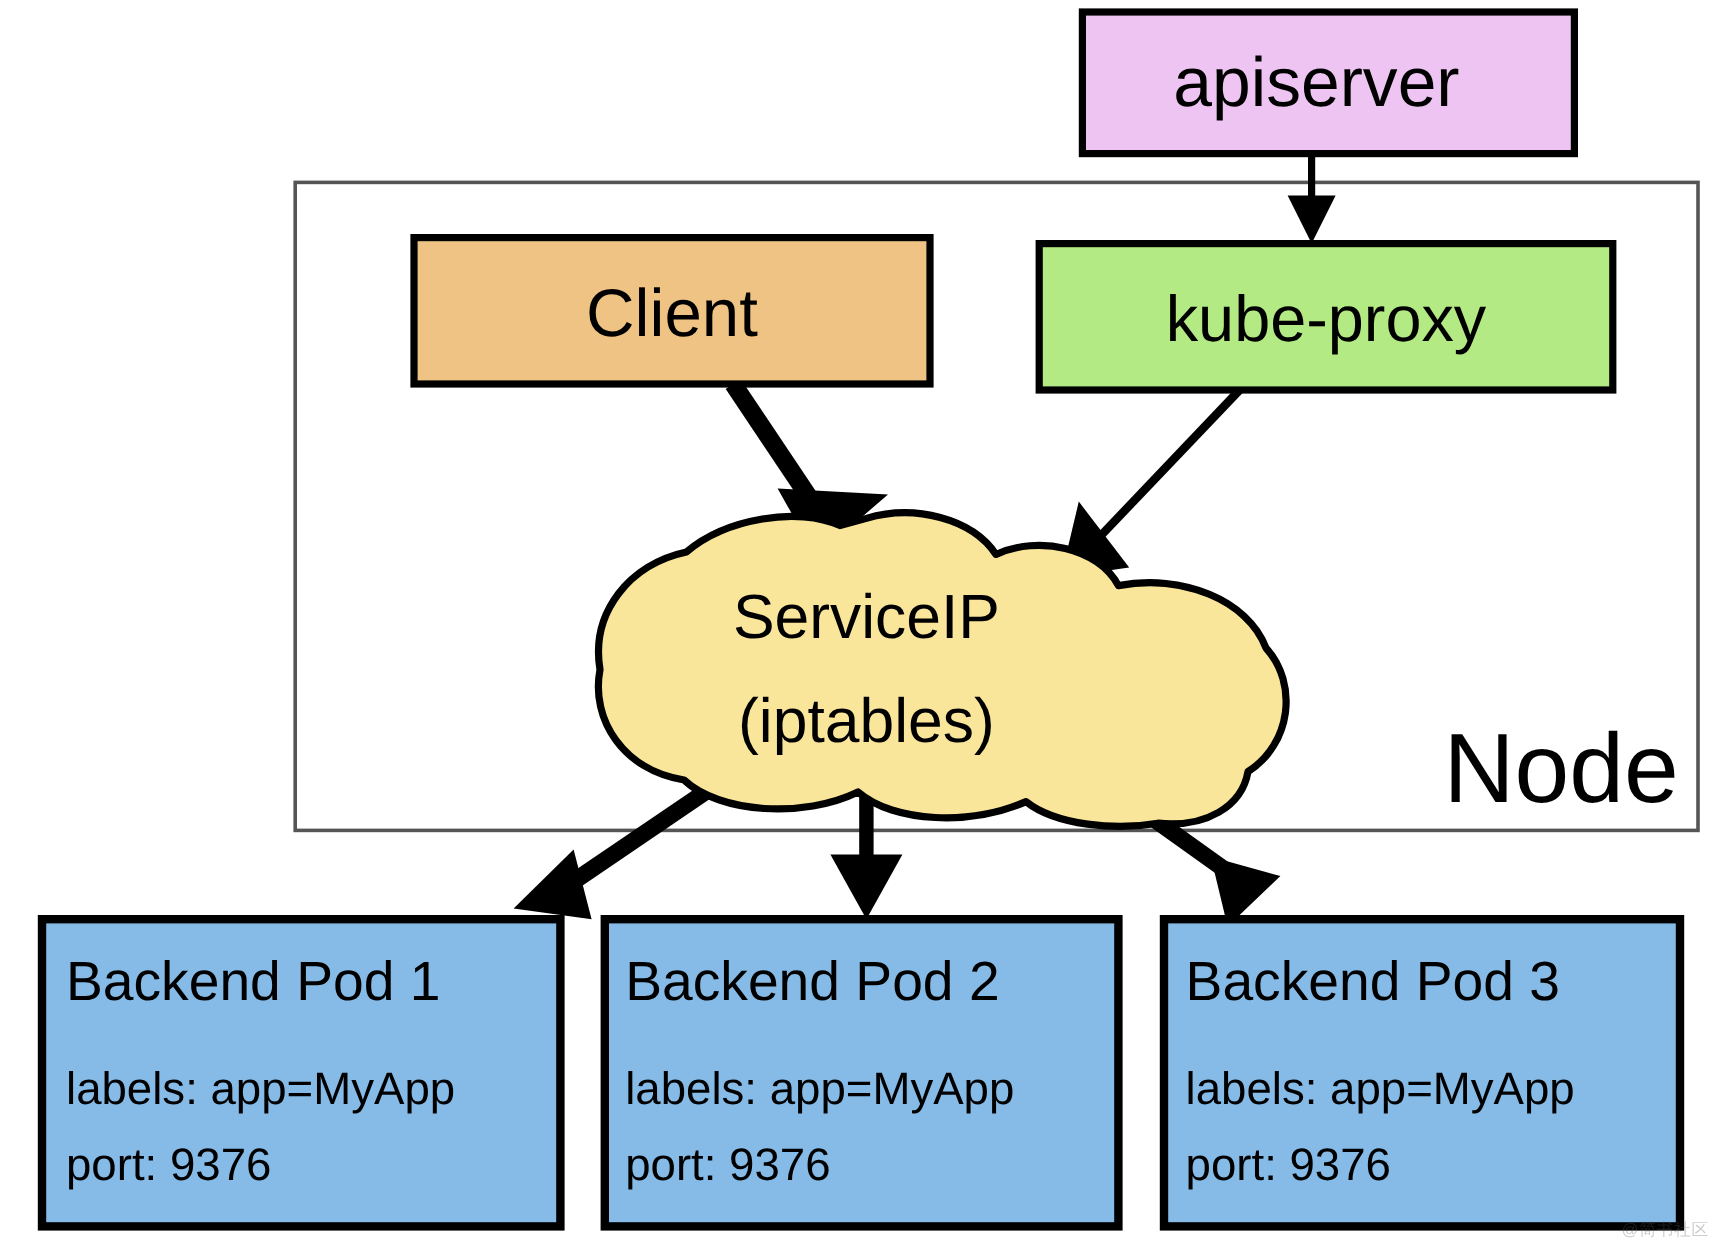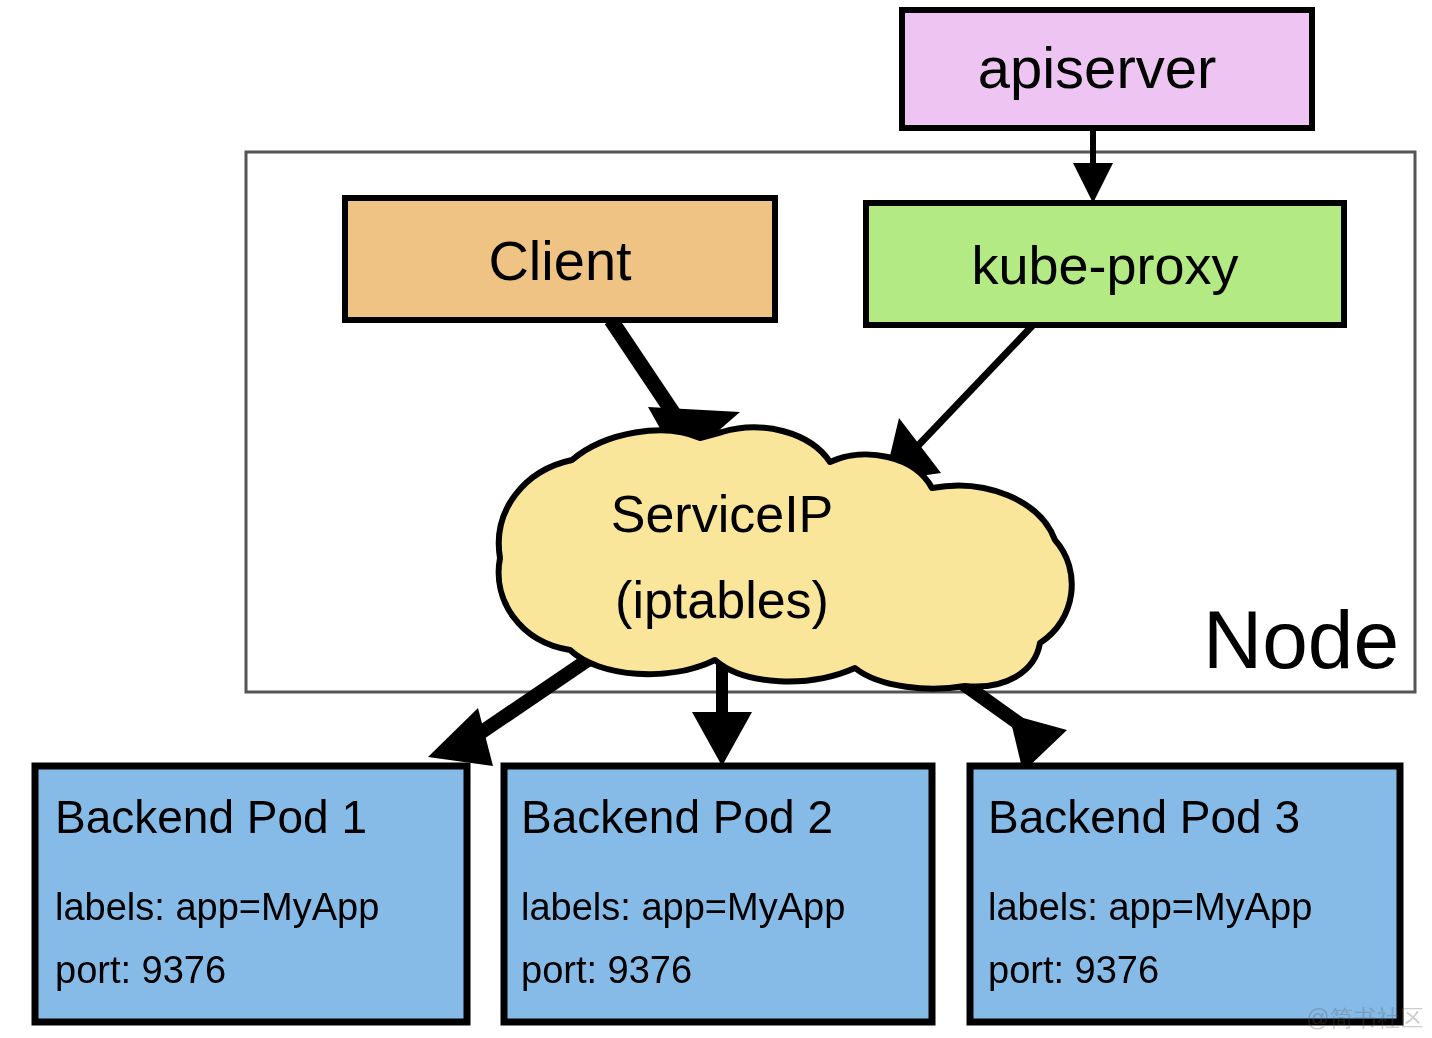--- a/index.html
+++ b/index.html
@@ -27,21 +27,21 @@
   }
   .node-box-text {
     font-family: "Liberation Sans", sans-serif;
     fill: #000000;
   }
   .watermark {
     position: absolute;
     right: 8px;
     bottom: 4px;
     font-family: "Liberation Sans", sans-serif;
-    font-size: 23px;
+    font-size: 14px;
     color: rgba(90, 90, 90, 0.30);
     letter-spacing: 0.5px;
     white-space: nowrap;
     pointer-events: none;
   }
 </style>
 </head>
 <body>
 
 <div id="canvas">

